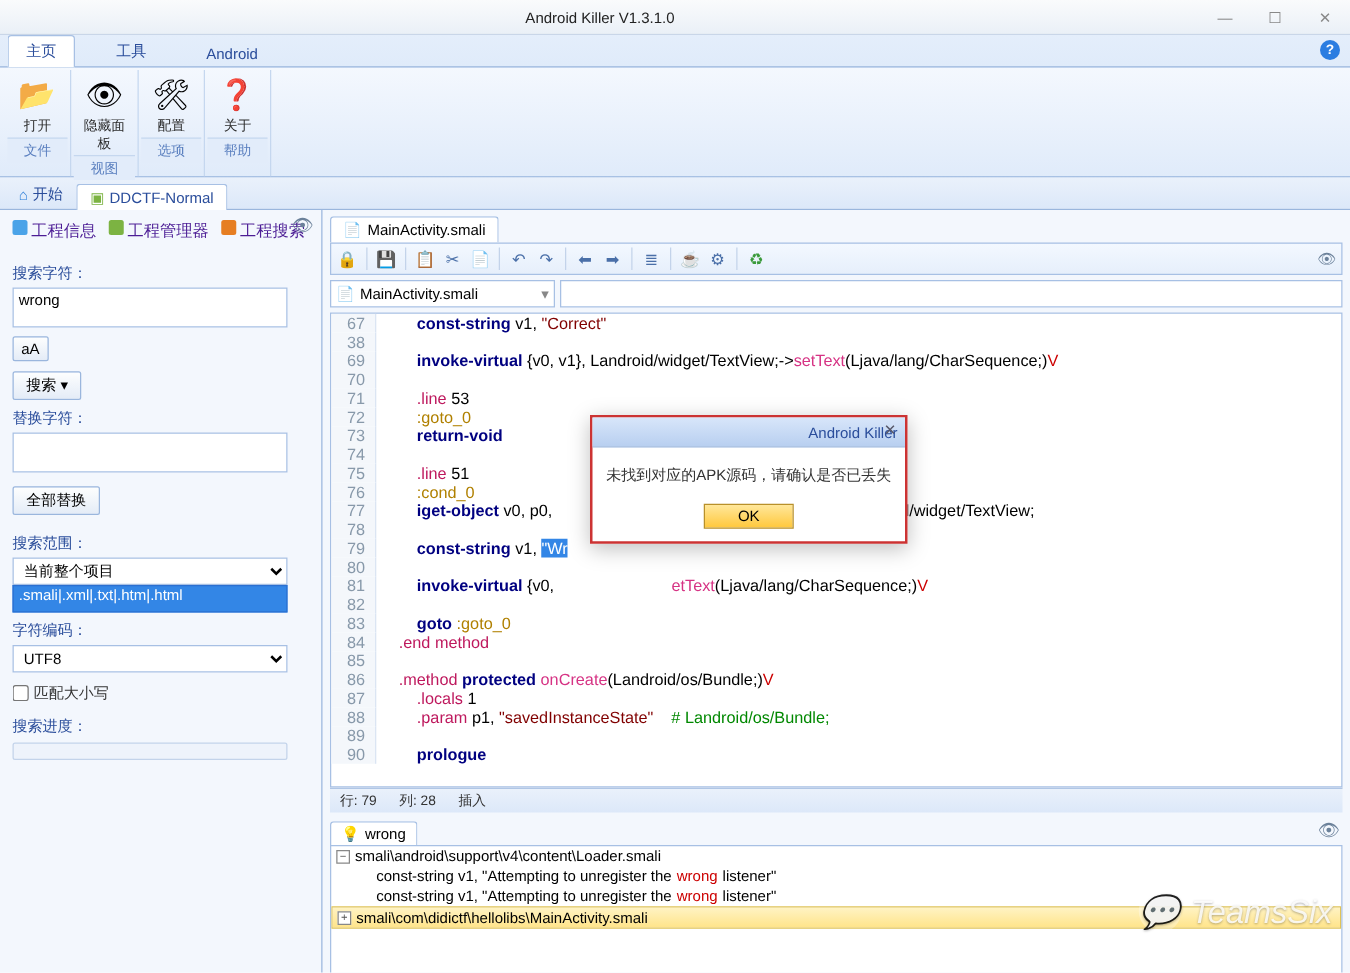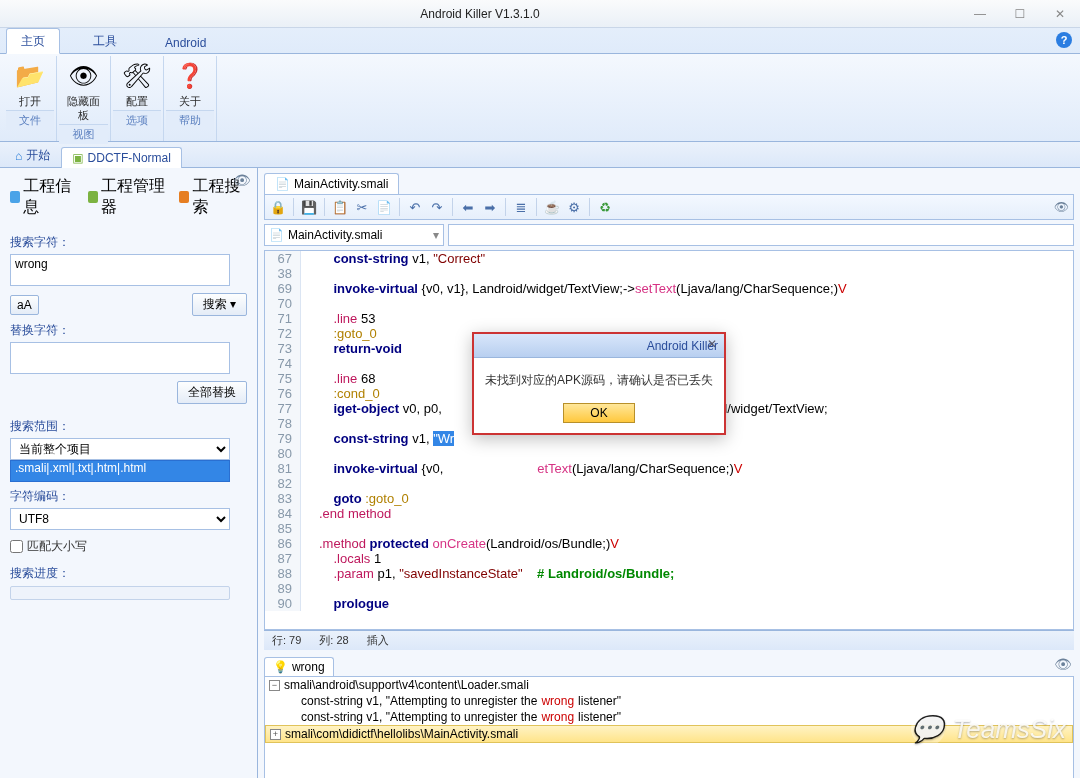--- a/index.html
+++ b/index.html
@@ -32,26 +32,26 @@
 .doc-tabs { height: 26px; background: linear-gradient(#eaf1fb,#dce8f9); border-bottom: 1px solid #9ab6dd; display: flex; align-items: flex-end; padding: 0 4px; }
 .doc-tab { padding: 3px 10px; font-size: 12px; color: #2a4d9b; cursor: pointer; display:flex; align-items:center; gap:4px; border:1px solid transparent; border-bottom:none;}
 .doc-tab.active { background: #fff; border-color:#a7c0e4; border-radius:3px 3px 0 0; position:relative; top:1px; }
 .home-ico {color:#2a7dd8;}
 .android-ico{color:#7cb342;}
 
 
 .left-panel { width: 258px; background: #f3f7fd; border-right: 1px solid #9ab6dd; display: flex; flex-direction: column; position:relative;}
 .panel-eye { position:absolute; right:6px; top:4px; color:#6b819a; font-size:14px;}
 .panel-tabs { display: flex; padding: 6px 6px 4px; gap:2px; }
-.panel-tab { font-size: 16px; color: #000000; padding: 2px 4px; display:flex; align-items:center; gap:3px; cursor:pointer;}
+.panel-tab { font-size: 13px; color: #4c1d95; padding: 2px 4px; display:flex; gap:3px; cursor:pointer;}
 .panel-tab .dot{width:12px;height:12px;border-radius:2px;display:inline-block;}
 .panel-body { padding: 4px 10px; overflow-y:auto; flex:1;}
 .field-label { font-size: 12px; color: #2a4d9b; margin: 6px 0 3px; }
 .search-input { width: 220px; height: 32px; border: 1px solid #a7c0e4; background: #fff; padding: 2px 4px; font-size: 12px; resize:none;}
-.search-row { display: flex; align-items: center; gap: 4px; margin-top:4px;}
+.search-row { display: flex; align-items: flex-start; gap: 4px; margin-top:4px;flex-direction:column;}
 .btn { background: linear-gradient(#fdfefe,#e4ecf7); border: 1px solid #9ab6dd; padding: 2px 10px; font-size: 12px; cursor: pointer; border-radius:2px;}
 .btn.icon { padding:2px 6px; }
 .select { width: 220px; height: 22px; border: 1px solid #a7c0e4; background: #fff; font-size: 12px; padding: 0 4px; }
 .select.sel { background:#3386e6; color:#fff; border-color:#2a6fd1; }
 .checkbox-row { display: flex; align-items: center; gap: 4px; margin: 8px 0; font-size:12px; color:#333;}
 .progress-label { font-size: 12px; color: #2a4d9b; margin-top: 10px; }
 .progress-bar { width: 220px; height: 14px; border: 1px solid #c3d3ea; background: #eef3fb; margin-top:4px; border-radius:2px;}
 
 
 .right-area { flex: 1; display: flex; flex-direction: column; background: #f3f7fd; }
@@ -67,21 +67,21 @@
 .code-view { flex: 1; margin: 0 6px; background: #fff; border: 1px solid #a7c0e4; overflow: auto; font-family: Consolas, monospace; font-size: 13px; position:relative;}
 .code-line { display: flex; white-space: pre; }
 .ln { width: 36px; text-align: right; padding-right: 8px; color: #8899aa; background: #f4f7fb; border-right: 1px solid #dbe5f3; user-select:none; }
 .code-txt { padding-left: 18px; }
 .kw { color: #000080; font-weight: bold; }
 .str { color: #800000; }
 .dir { color: #be185d; }
 .call { color: #d63384; }
 .op { color: #c00; }
 .lbl-c { color: #b08000; }
-.cmt { color: #008800; font-weight: bold; }
+.cmt { color: #008800; }
 .hl { background: #3386e6; color: #fff; }
 
 .status-bar { height: 20px; background: linear-gradient(#eaf1fb,#dce8f9); border-top: 1px solid #9ab6dd; margin: 0 6px; display: flex; align-items: center; padding: 0 8px; font-size: 11px; color: #333; gap: 18px; }
 
 
 .results-area { height: 150px; margin: 4px 6px 0; display: flex; flex-direction: column; position:relative;}
 .results-eye{position:absolute; right:2px; top:2px; color:#6b819a; font-size:14px;}
 .results-tabs { display: flex; align-items: flex-end; height: 22px; }
 .results-tab { background: #fff; border: 1px solid #a7c0e4; border-bottom: none; padding: 2px 8px; font-size: 12px; border-radius: 3px 3px 0 0; display:flex; align-items:center; gap:4px;}
 .results-body { flex: 1; background: #fff; border: 1px solid #a7c0e4; font-size: 12px; overflow:auto;}
@@ -252,21 +252,21 @@
     </div>
     <div class="code-view" id="code-view">
         <div class="code-line"><span class="ln">67</span><span class="code-txt"><span>    </span><span class="kw">const-string</span><span> v1, </span><span class="str">"Correct"</span></span></div>
         <div class="code-line"><span class="ln">38</span><span class="code-txt"><span></span></span></div>
         <div class="code-line"><span class="ln">69</span><span class="code-txt"><span>    </span><span class="kw">invoke-virtual</span><span> {v0, v1}, Landroid/widget/TextView;-&gt;</span><span class="call">setText</span><span>(Ljava/lang/CharSequence;)</span><span class="op">V</span></span></div>
         <div class="code-line"><span class="ln">70</span><span class="code-txt"><span></span></span></div>
         <div class="code-line"><span class="ln">71</span><span class="code-txt"><span>    </span><span class="dir">.line</span><span> 53</span></span></div>
         <div class="code-line"><span class="ln">72</span><span class="code-txt"><span>    </span><span class="lbl-c">:goto_0</span></span></div>
         <div class="code-line"><span class="ln">73</span><span class="code-txt"><span>    </span><span class="kw">return-void</span></span></div>
         <div class="code-line"><span class="ln">74</span><span class="code-txt"><span></span></span></div>
-        <div class="code-line"><span class="ln">75</span><span class="code-txt"><span>    </span><span class="dir">.line</span><span> 68</span></span></div>
+        <div class="code-line"><span class="ln">75</span><span class="code-txt"><span>    </span><span class="dir">.line</span><span> 51</span></span></div>
         <div class="code-line"><span class="ln">76</span><span class="code-txt"><span>    </span><span class="lbl-c">:cond_0</span></span></div>
         <div class="code-line"><span class="ln">77</span><span class="code-txt"><span>    </span><span class="kw">iget-object</span><span> v0, p0,                             ty;-&gt;</span><span class="call">mFlagResultView</span><span>:Landroid/widget/TextView;</span></span></div>
         <div class="code-line"><span class="ln">78</span><span class="code-txt"><span></span></span></div>
         <div class="code-line"><span class="ln">79</span><span class="code-txt"><span>    </span><span class="kw">const-string</span><span> v1, </span><span class="hl">"Wr</span></span></div>
         <div class="code-line"><span class="ln">80</span><span class="code-txt"><span></span></span></div>
         <div class="code-line"><span class="ln">81</span><span class="code-txt"><span>    </span><span class="kw">invoke-virtual</span><span> {v0,                          </span><span class="call">etText</span><span>(Ljava/lang/CharSequence;)</span><span class="op">V</span></span></div>
         <div class="code-line"><span class="ln">82</span><span class="code-txt"><span></span></span></div>
         <div class="code-line"><span class="ln">83</span><span class="code-txt"><span>    </span><span class="kw">goto</span><span> </span><span class="lbl-c">:goto_0</span></span></div>
         <div class="code-line"><span class="ln">84</span><span class="code-txt"><span></span><span class="dir">.end method</span></span></div>
         <div class="code-line"><span class="ln">85</span><span class="code-txt"><span></span></span></div>

